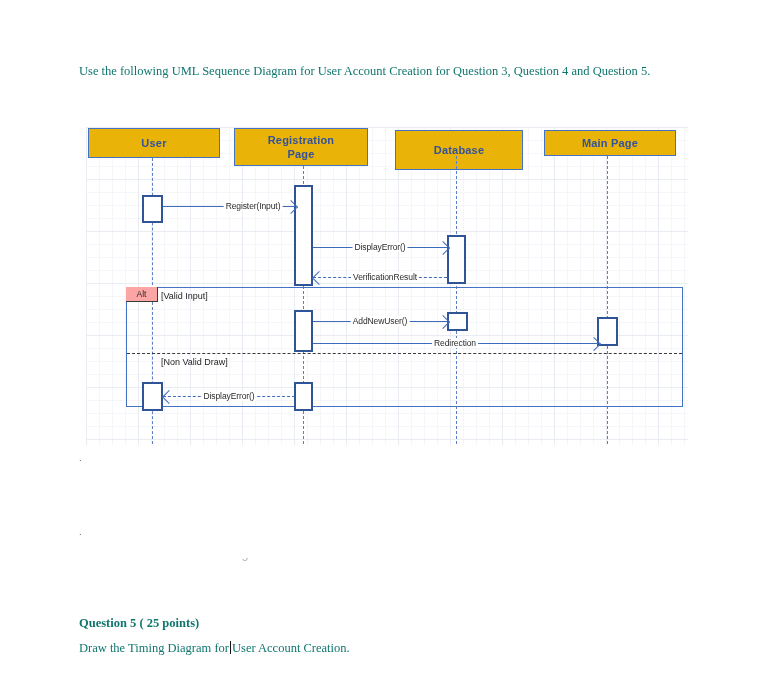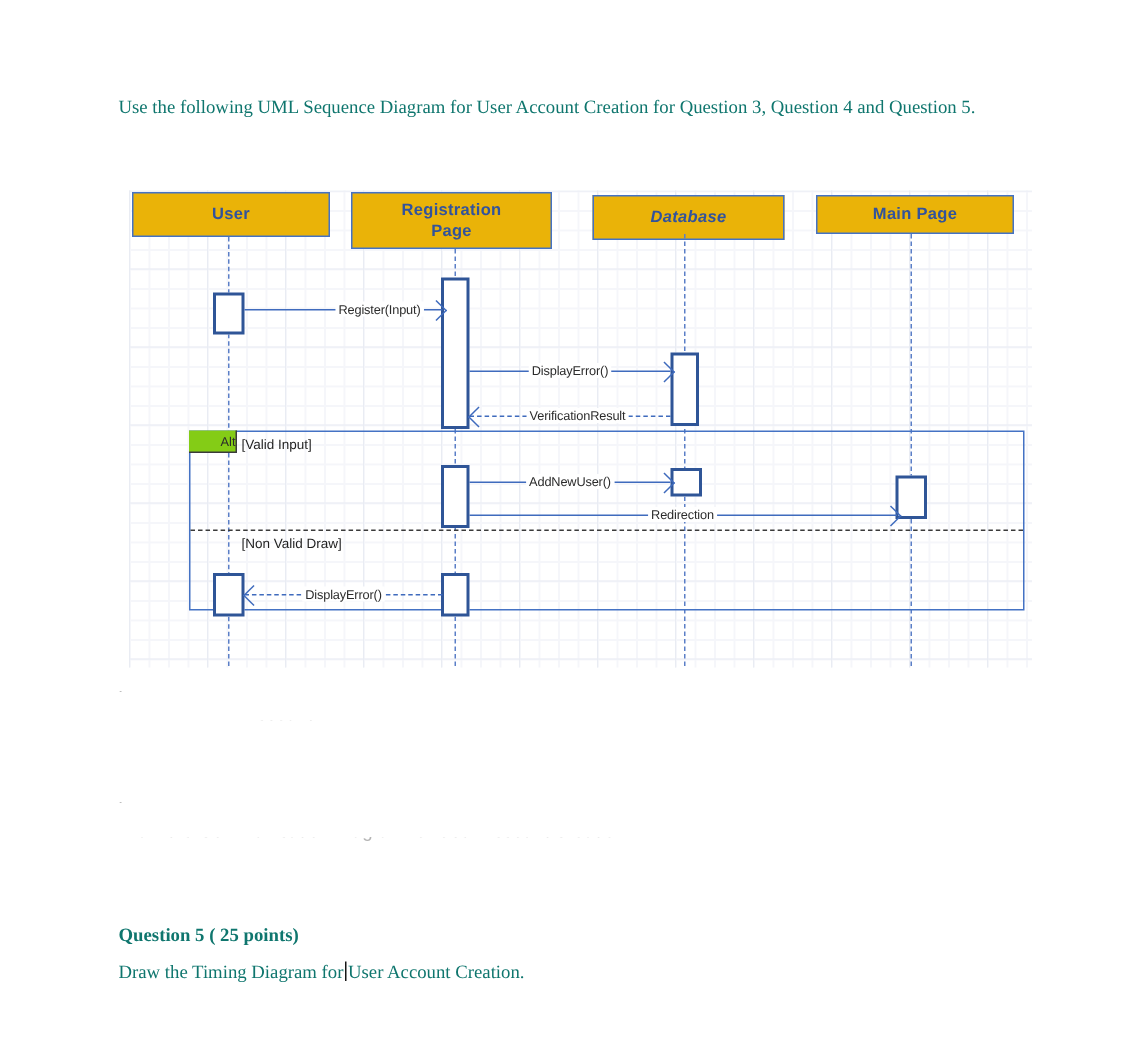--- a/index.html
+++ b/index.html
@@ -164,26 +164,26 @@
     box-sizing: border-box;
     border: 1.6px solid #4472c4;
     background: transparent;
   }
   #alt-tab {
     position: absolute;
     box-sizing: border-box;
     border: 1.3px solid #3a3a3a;
     border-top: none;
     border-left: none;
-    background: #84cc16;
+    background: #fca5a5;
     font-size: 8.5px;
     color: #2b2b2b;
     display: flex;
     align-items: center;
-    justify-content: flex-end;
+    justify-content: center;
   }
   .alt-divider {
     position: absolute;
     height: 0;
     border-top: 1.5px dashed #3a3a3a;
   }
   .guard {
     position: absolute;
     font-size: 9px;
     color: #1f1f1f;
@@ -201,21 +201,21 @@
 
   <div class="lifeline-head" style="left:2px; top:1px; width:132px; height:30px;">
     <span>User</span>
   </div>
 
   <div class="lifeline-head" style="left:148px; top:1px; width:134px; height:38px;">
     <span style="white-space:pre-line;">Registration
 Page</span>
   </div>
 
-  <div class="lifeline-head" style="left:309px; top:3px; width:128px; height:30px;font-style:italic;">
+  <div class="lifeline-head" style="left:309px; top:3px; width:128px; height:40px;">
     <span>Database</span>
   </div>
 
   <div class="lifeline-head" style="left:458px; top:3px; width:132px; height:26px;">
     <span>Main Page</span>
   </div>
 
   <div class="lifeline-line" style="left:66px; top:31px; height:286px;"></div>
   <div class="lifeline-line" style="left:217px; top:39px; height:278px;"></div>
   <div class="lifeline-line" style="left:370px; top:29px; height:288px;"></div>

